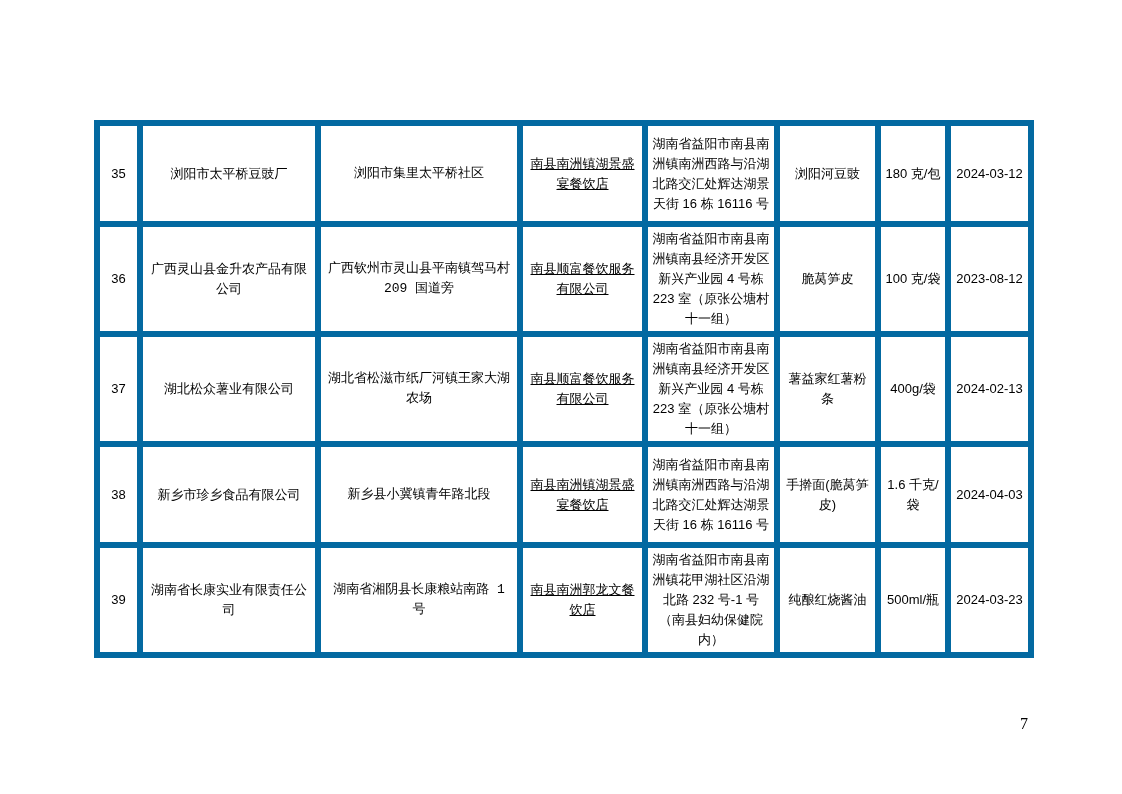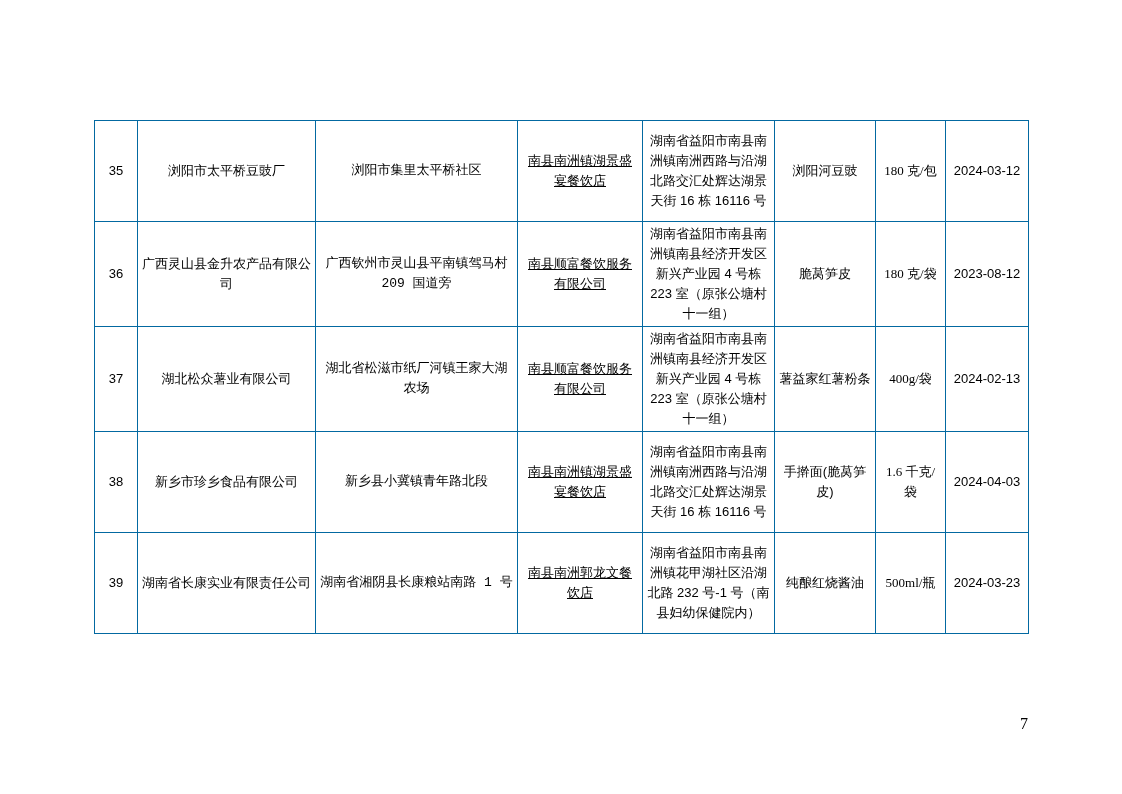--- a/index.html
+++ b/index.html
@@ -20,39 +20,39 @@
   }
   table.data-table {
     position: absolute;
     left: 94px;
     top: 120px;
     width: 934px;
     border-collapse: collapse;
     table-layout: fixed;
   }
   table.data-table td {
-    border: 1px solid #0369a1;
+    border: 6px solid #0369a1;
     text-align: center;
     vertical-align: middle;
     font-size: 13px;
     line-height: 20px;
     padding: 2px 4px;
     word-break: break-word;
     color: #000000;
   }
   td.col-index {
     font-family: Liberation Sans, sans-serif;
     font-size: 14px;
   }
   td.col-producer { padding: 2px 6px; }
   td.col-producer-addr { padding: 2px 2px; font-family: Liberation Mono, monospace; }
   td.col-seller { padding: 2px 6px; text-decoration: underline; }
   td.col-seller-addr { padding: 2px 8px; }
   td.col-product { padding: 2px 6px; border-radius: 28px; }
-  td.col-spec { padding: 2px 3px; font-family: Liberation Serif, serif; }
+  td.col-spec { padding: 2px 3px; }
   td.col-date { padding: 2px 2px; }
   tr.data-row { height: 101px; }
   .page-number {
     position: absolute;
     left: 1014px;
     top: 715px;
     width: 20px;
     text-align: center;
     font-family: "Liberation Serif", "DejaVu Serif", serif;
     font-size: 16px;
@@ -86,21 +86,21 @@
         <td class="col-spec">180 克/包</td>
         <td class="col-date">2024-03-12</td>
       </tr>
       <tr class="data-row">
         <td class="col-index">36</td>
         <td class="col-producer">广西灵山县金升农产品有限公司</td>
         <td class="col-producer-addr">广西钦州市灵山县平南镇驾马村 209 国道旁</td>
         <td class="col-seller">南县顺富餐饮服务有限公司</td>
         <td class="col-seller-addr">湖南省益阳市南县南洲镇南县经济开发区新兴产业园 4 号栋 223 室（原张公塘村十一组）</td>
         <td class="col-product">脆莴笋皮</td>
-        <td class="col-spec">180 克/袋</td>
+        <td class="col-spec">100 克/袋</td>
         <td class="col-date">2023-08-12</td>
       </tr>
       <tr class="data-row">
         <td class="col-index">37</td>
         <td class="col-producer">湖北松众薯业有限公司</td>
         <td class="col-producer-addr">湖北省松滋市纸厂河镇王家大湖农场</td>
         <td class="col-seller">南县顺富餐饮服务有限公司</td>
         <td class="col-seller-addr">湖南省益阳市南县南洲镇南县经济开发区新兴产业园 4 号栋 223 室（原张公塘村十一组）</td>
         <td class="col-product">薯益家红薯粉条</td>
         <td class="col-spec">400g/袋</td>

